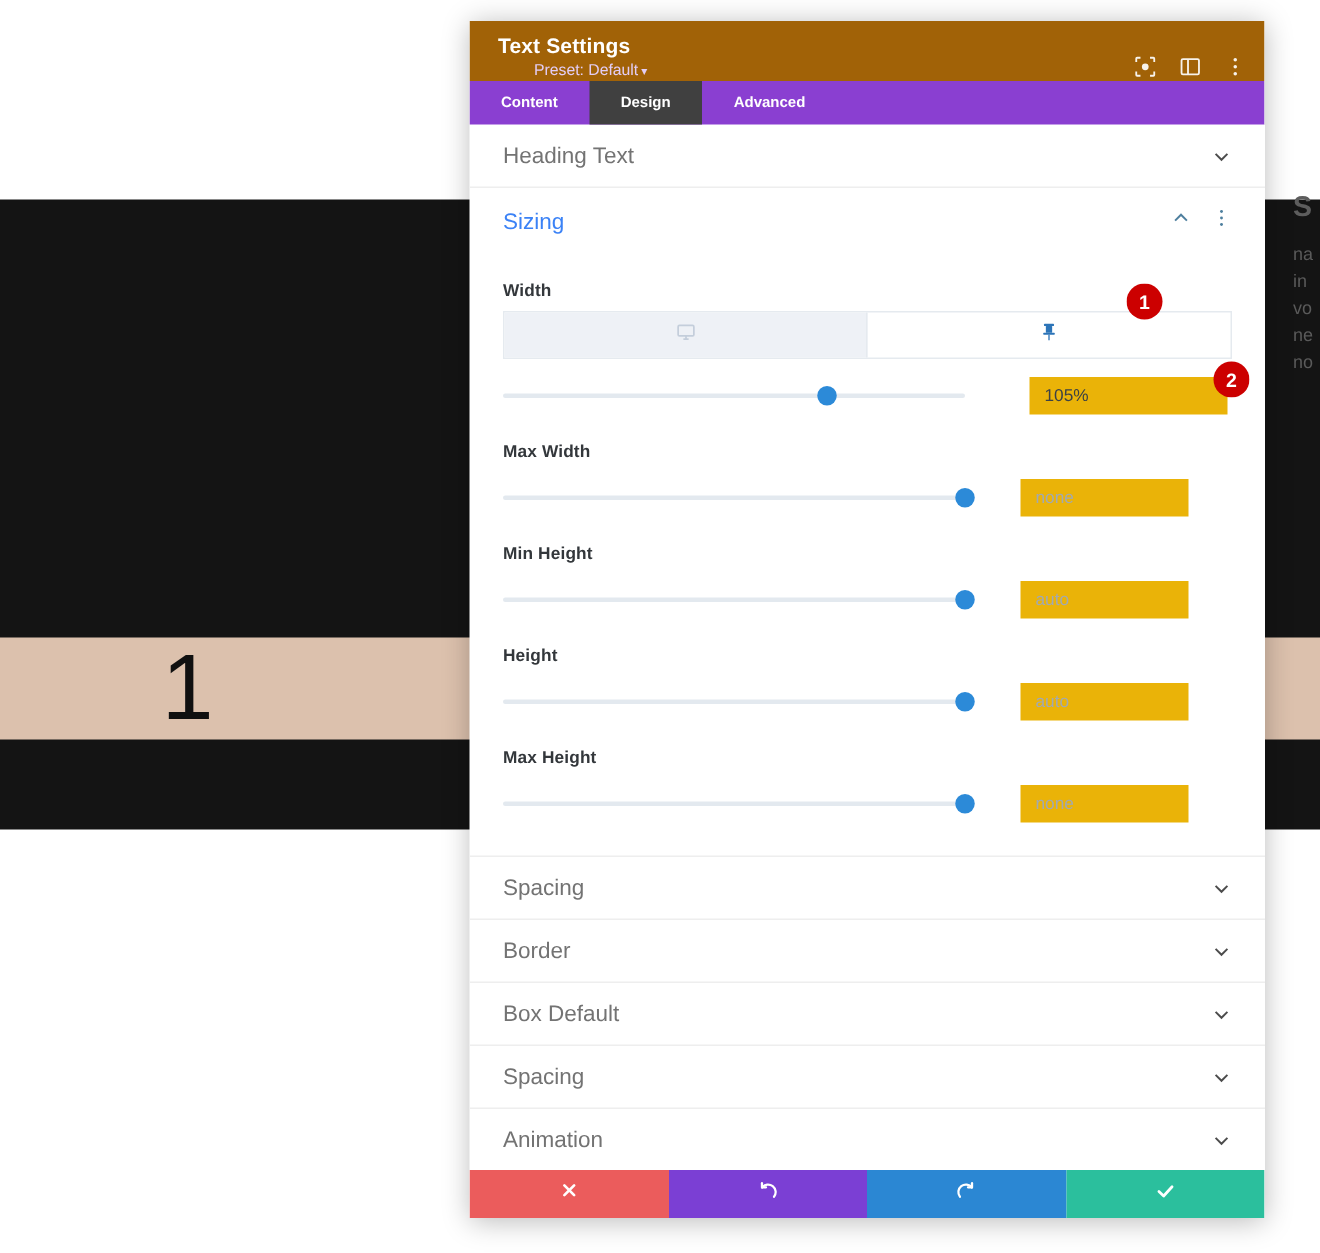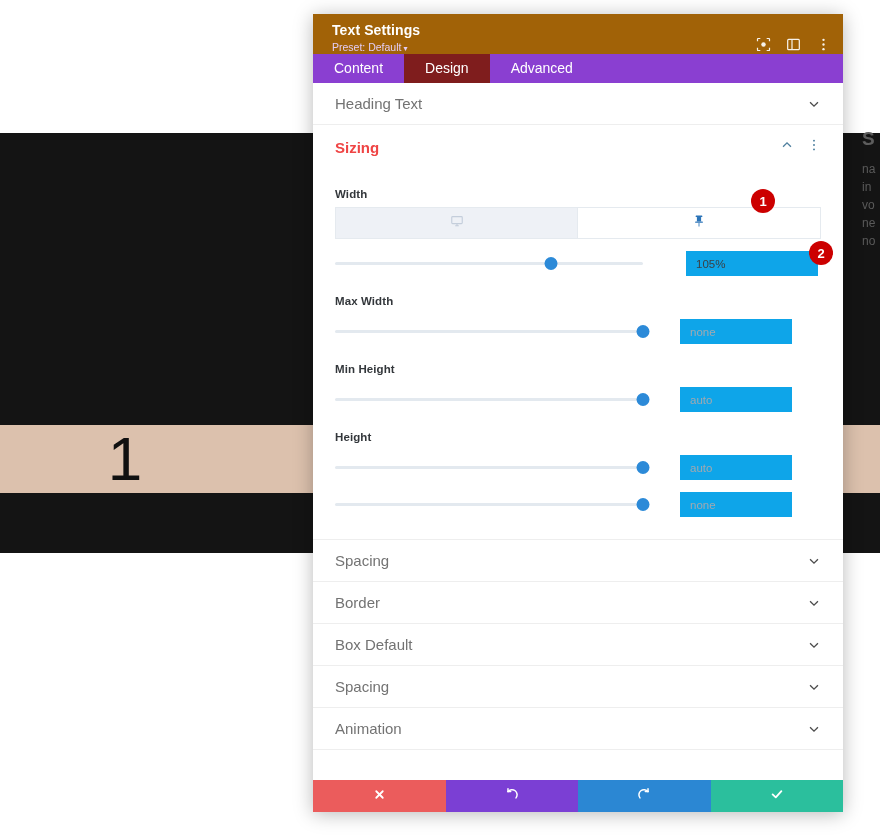--- a/index.html
+++ b/index.html
@@ -102,20 +102,21 @@
     font-weight: 700;
     letter-spacing: 0.1px;
     line-height: 18px;
   }
   .modal-preset {
     color: #e3cdf5;
     font-size: 10.5px;
     line-height: 15px;
     margin-top: 1px;
     cursor: pointer;
+    margin-left: 24px;
   }
   .modal-preset .caret {
     font-size: 8px;
     margin-left: 2px;
   }
   .header-icons {
     position: absolute;
     right: 12px;
     top: 22px;
     display: flex;
@@ -137,27 +138,27 @@
     background: #8a3fd1;
     height: 29px;
     display: flex;
     flex: 0 0 auto;
   }
   .modal-tab {
     height: 29px;
     line-height: 29px;
     padding: 0 21px;
     color: #ffffff;
-    font-size: 14px;
-    font-weight: 400;
+    font-size: 10px;
+    font-weight: 700;
     cursor: pointer;
     white-space: nowrap;
   }
   .modal-tab.active {
-    background: #7f1d1d;
+    background: #404040;
     text-align: right;
   }
 
   
   .modal-body {
     flex: 1 1 auto;
     overflow-y: auto;
     background: #ffffff;
     position: relative;
   }
@@ -196,22 +197,22 @@
   .section-open-head {
     height: 44px;
     display: flex;
     align-items: center;
     justify-content: space-between;
     padding: 0 22px 0 22px;
     cursor: pointer;
   }
   .section-open-head .sec-title {
     font-size: 15px;
-    color: #ef4444;
-    font-weight: 700;
+    color: #3b82f6;
+    font-weight: 400;
   }
   .section-open-head .sec-icons {
     display: flex;
     align-items: center;
     gap: 13px;
     color: #4e7f9e;
   }
 
   
   .field {
@@ -271,21 +272,21 @@
     height: 13px;
     border-radius: 50%;
     background: #2c8ad8;
     top: 1px;
     transform: translateX(-50%);
     cursor: pointer;
   }
   .value-input {
     height: 25px;
     border: none;
-    background: #0ea5e9;
+    background: #eab308;
     font-family: "Liberation Sans", sans-serif;
     font-size: 11.5px;
     color: #3b4146;
     padding: 0 10px;
     outline: none;
   }
   .value-input::placeholder { color: #a2a9b0; }
 
   
   .row-width .slider-wrap { width: 308px; margin-left: 0; }
@@ -481,20 +482,21 @@
           <div class="slider-row row-generic">
             <div class="slider-wrap">
               <div class="slider-track"></div>
               <div class="slider-knob" style="left: 100%;"></div>
             </div>
             <input class="value-input" type="text" placeholder="auto" style="">
           </div>
         </div>
 
         <div class="field">
+          <div class="field-label">Max Height</div>
           <div class="slider-row row-generic">
             <div class="slider-wrap">
               <div class="slider-track"></div>
               <div class="slider-knob" style="left: 100%;"></div>
             </div>
             <input class="value-input" type="text" placeholder="none" style="">
           </div>
         </div>
 
       </div>

